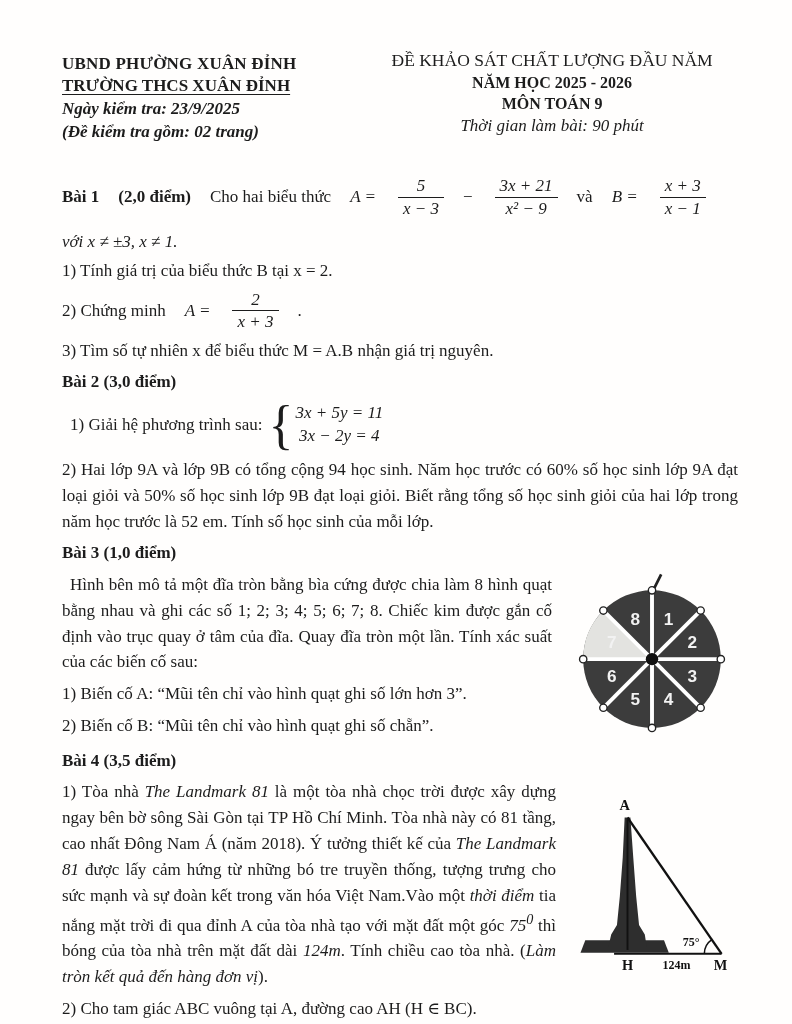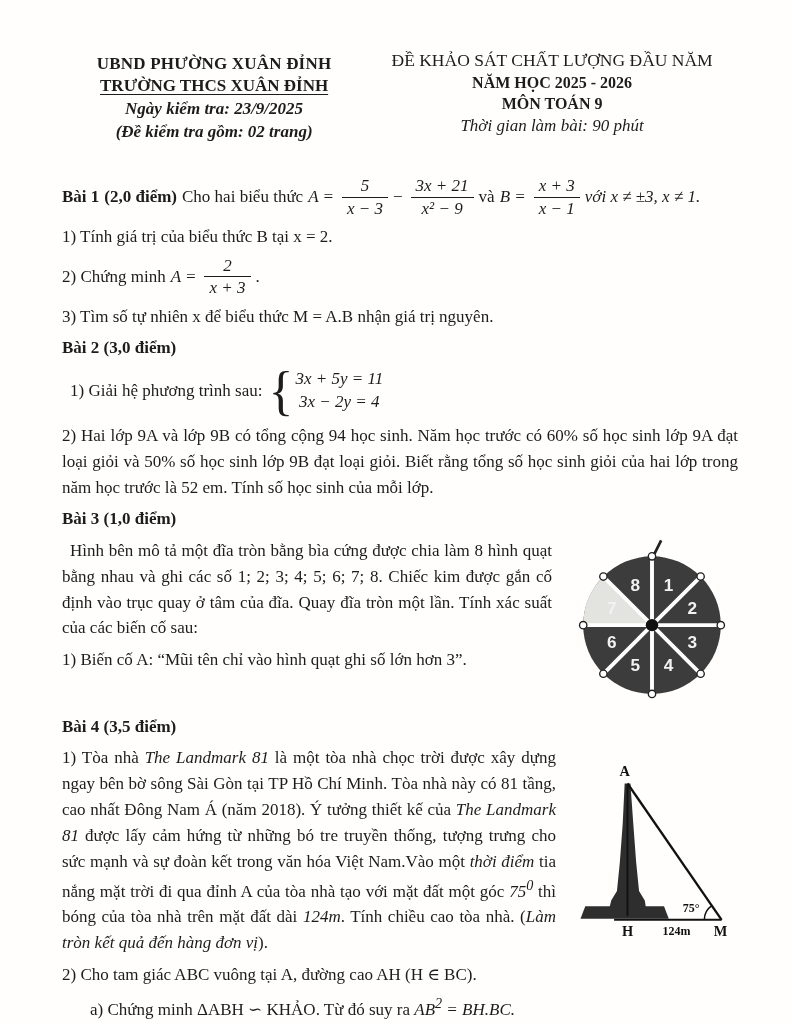--- a/index.html
+++ b/index.html
@@ -4,21 +4,21 @@
 <style>
   * { box-sizing: border-box; margin: 0; padding: 0; }
   html,body { width: 792px; background:#f4f4f2; }
   body { font-family: "Liberation Serif","DejaVu Serif","DejaVu Sans",serif;
          color:#1c1c1c; }
   .page { width:792px; height:1024px; background:#fffefd; overflow:hidden;
           padding:50px 54px 20px 62px; position:relative; }
 
   
   .hdr { display:flex; margin-bottom:34px; }
-  .hdr-left { width:45%; text-align:center; padding-top:4px; }
+  .hdr-left { width:45%; text-align:left; padding-top:4px; }
   .hdr-right { width:55%; text-align:center; }
   .hdr-left .l1 { font-weight:bold; font-size:17px; letter-spacing:.2px; }
   .hdr-left .l2 { font-weight:bold; font-size:17px; text-decoration:underline;
                   text-underline-offset:3px; margin-top:2px; }
   .hdr-left .l3,.hdr-left .l4 { font-weight:bold; font-style:italic; font-size:17px; margin-top:3px; }
   .hdr-right .r1 { font-weight:normal; font-size:17.5px; }
   .hdr-right .r2,.hdr-right .r3 { font-weight:bold; font-size:16px; margin-top:3px; }
   .hdr-right .r4 { font-weight:normal; font-style:italic; font-size:17px; margin-top:3px; }
 
   
@@ -27,21 +27,21 @@
   .bai  { font-weight:bold; font-size:17px; }
   .pts  { font-weight:bold; font-size:17px; }
   .math { font-style:italic; }
   .indent { padding-left:28px; }
 
   
   .frac { display:inline-block; vertical-align:middle; text-align:center;
           font-style:italic; line-height:1.15; margin:0 3px; }
   .frac .num { display:block; border-bottom:1.4px solid #1c1c1c; padding:0 5px 1px; }
   .frac .den { display:block; padding:1px 5px 0; }
-  .frow { display:flex; align-items:center; flex-wrap:wrap; margin:4px 0; font-size:17px; }
+  .frow { display:flex; align-items:center; flex-wrap:wrap; margin:4px 0; font-size:17px;gap:14px; }
   .frow > span { margin-right:5px; }
 
   
   .sys { display:flex; align-items:center; margin:8px 8px 10px; font-size:17px; }
   .sys .brace { font-size:52px; font-weight:300; line-height:.85; margin:0 2px 0 6px;
                 transform:scaleY(1.05); display:inline-block; }
   .sys .eqs { display:flex; flex-direction:column; gap:3px; font-style:italic;align-items:center; }
 
   
   .fig-spinner { float:right; width:172px; margin:0 0 4px 14px; }
@@ -165,20 +165,21 @@
           <text class="sector-num" x="60.5" y="116" text-anchor="middle">5</text>
           <text class="sector-num" x="39.9" y="95.5" text-anchor="middle">6</text>
           <text class="sector-num" x="39.9" y="66.5" text-anchor="middle" fill="#b9b9b4">7</text>
           <text class="sector-num" x="60.5" y="46" text-anchor="middle">8</text>
         </g>
       </svg>
     </div>
 
     <div class="para" style="text-indent:8px">Hình bên mô tả một đĩa tròn bằng bìa cứng được chia làm 8 hình quạt bằng nhau và ghi các số 1; 2; 3; 4; 5; 6; 7; 8. Chiếc kim được gắn cố định vào trục quay ở tâm của đĩa. Quay đĩa tròn một lần. Tính xác suất của các biến cố sau:</div>
     <div class="line">1) Biến cố A: “Mũi tên chỉ vào hình quạt ghi số lớn hơn 3”.</div>
+    <div class="line">2) Biến cố B: “Mũi tên chỉ vào hình quạt ghi số chẵn”.</div>
   </div>
 
   <div>
     <div class="line clear">
       <span class="bai">Bài 4</span>
       <span class="pts">(3,5 điểm)</span>
     </div>
 
     <div class="fig-tower">
       <svg viewBox="0 0 175 205">

